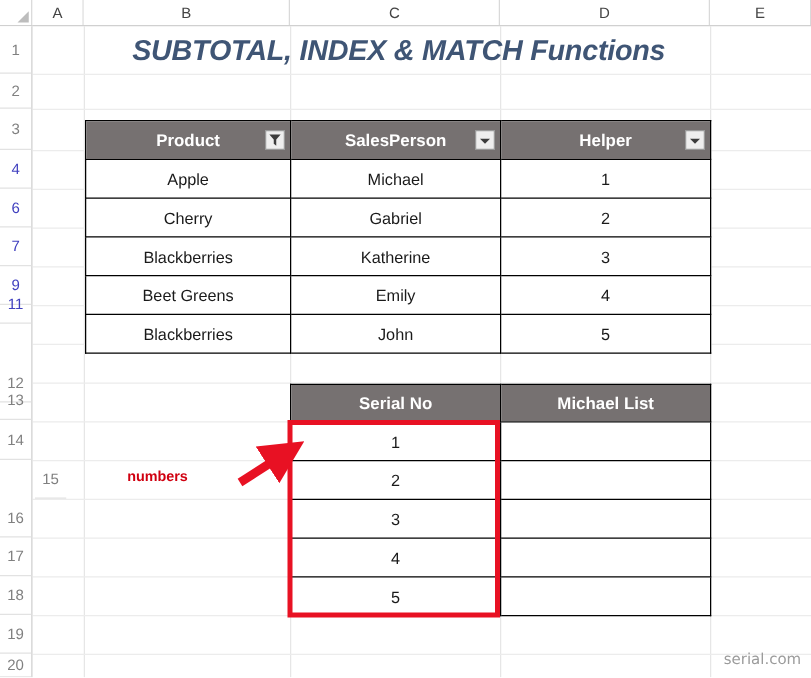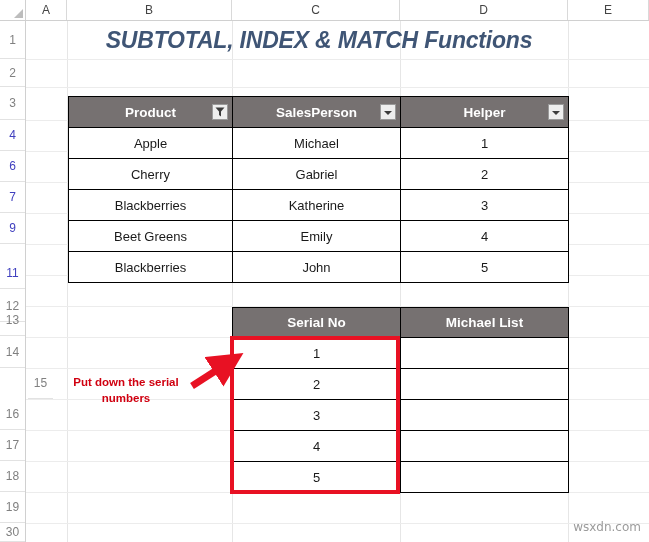--- a/index.html
+++ b/index.html
@@ -238,30 +238,30 @@
 
   <div class="row-gutter">
     <div id="row-heads">
         <div class="row-head" style="top: 0px; height: 38px; line-height: 38px;">1</div>
         <div class="row-head" style="top: 38px; height: 28px; line-height: 28px;">2</div>
         <div class="row-head" style="top: 66px; height: 33px; line-height: 33px;">3</div>
         <div class="row-head filtered" style="top: 99px; height: 31px; line-height: 31px;">4</div>
         <div class="row-head filtered" style="top: 130px; height: 31px; line-height: 31px;">6</div>
         <div class="row-head filtered" style="top: 161px; height: 31px; line-height: 31px;">7</div>
         <div class="row-head filtered" style="top: 192px; height: 31px; line-height: 31px;">9</div>
-        <div class="row-head filtered" style="top: 237px; height: 31px; line-height: 31px;">11</div>
+        <div class="row-head filtered" style="top: 207px; height: 31px; line-height: 31px;">11</div>
         <div class="row-head" style="top: 254px; height: 31px; line-height: 31px; margin-top: 16px;">12</div>
         <div class="row-head" style="top: 284px; height: 31px; line-height: 31px;">13</div>
         <div class="row-head" style="top: 316px; height: 31px; line-height: 31px;">14</div>
         <div class="row-head" style="top: 347px; height: 31px; line-height: 31px; margin-left: 28px;">15</div>
         <div class="row-head" style="top: 378px; height: 31px; line-height: 31px;">16</div>
         <div class="row-head" style="top: 409px; height: 31px; line-height: 31px;">17</div>
         <div class="row-head" style="top: 440px; height: 31px; line-height: 31px;">18</div>
         <div class="row-head" style="top: 471px; height: 31px; line-height: 31px;">19</div>
-        <div class="row-head" style="top: 502px; height: 19px; line-height: 19px;">30</div>
+        <div class="row-head" style="top: 502px; height: 19px; line-height: 19px;">20</div>
       </div>
   </div>
 
   <div class="sheet-title">SUBTOTAL, INDEX &amp; MATCH Functions</div>
 
   <table class="xtable" id="source-table" style="left:68px; top:96px; width:500px;">
     <colgroup>
       <col style="width:164px">
       <col style="width:168px">
       <col style="width:168px">
@@ -350,28 +350,27 @@
       <tr style="height:31px">
         <td>5</td>
         <td></td>
       </tr>
     </tbody>
   </table>
 
   <div class="red-box" style="left:230px; top:336px; width:170px; height:158px;"></div>
 
   <div class="anno-text" style="left:42px; top:375px; width:168px;">
-    <div>Put down the serial</div>
     <div>numbers</div>
   </div>
 
   <svg class="anno-arrow" style="left:188px; top:352px;" width="58" height="40" viewBox="0 0 58 40">
     <defs>
       <marker id="arrowhead" markerWidth="5" markerHeight="5" refX="3.4" refY="2.5" orient="auto">
         <polygon points="0,0 5,2.5 0,5" fill="#e81123"></polygon>
       </marker>
     </defs>
     <line x1="4" y1="34" x2="46" y2="7" stroke="#e81123" stroke-width="7" stroke-linecap="butt" marker-end="url(#arrowhead)"></line>
   </svg>
 
-  <div class="watermark">wsxdn.com</div>
+  <div class="watermark">serial.com</div>
 
 </div>
 
 </body></html>

